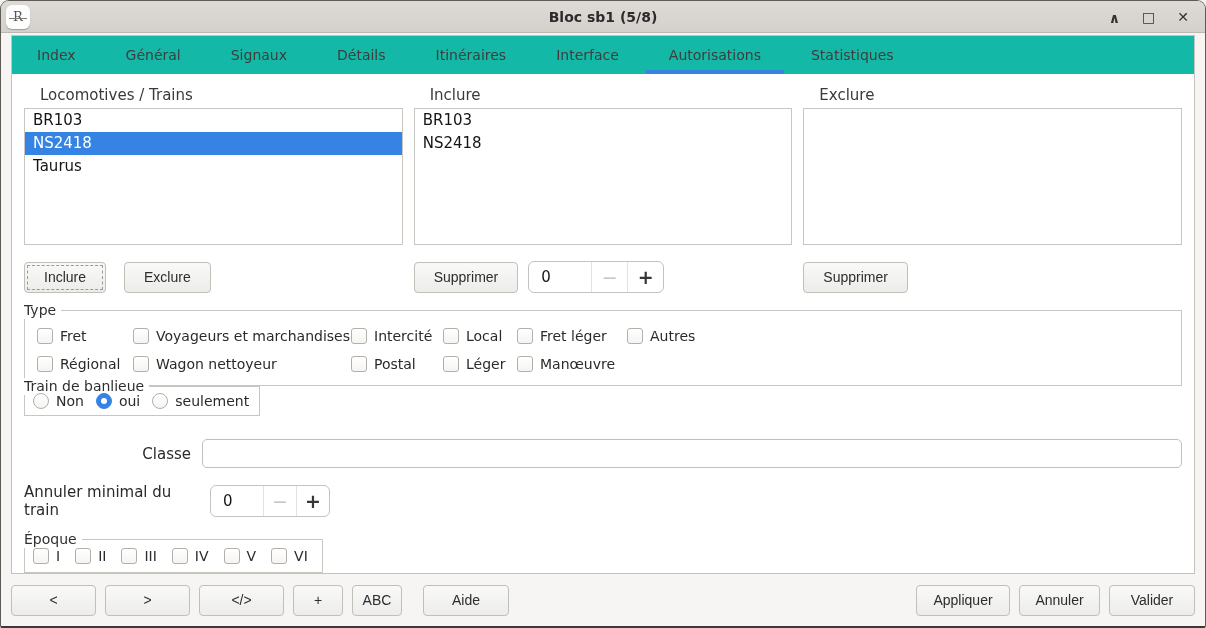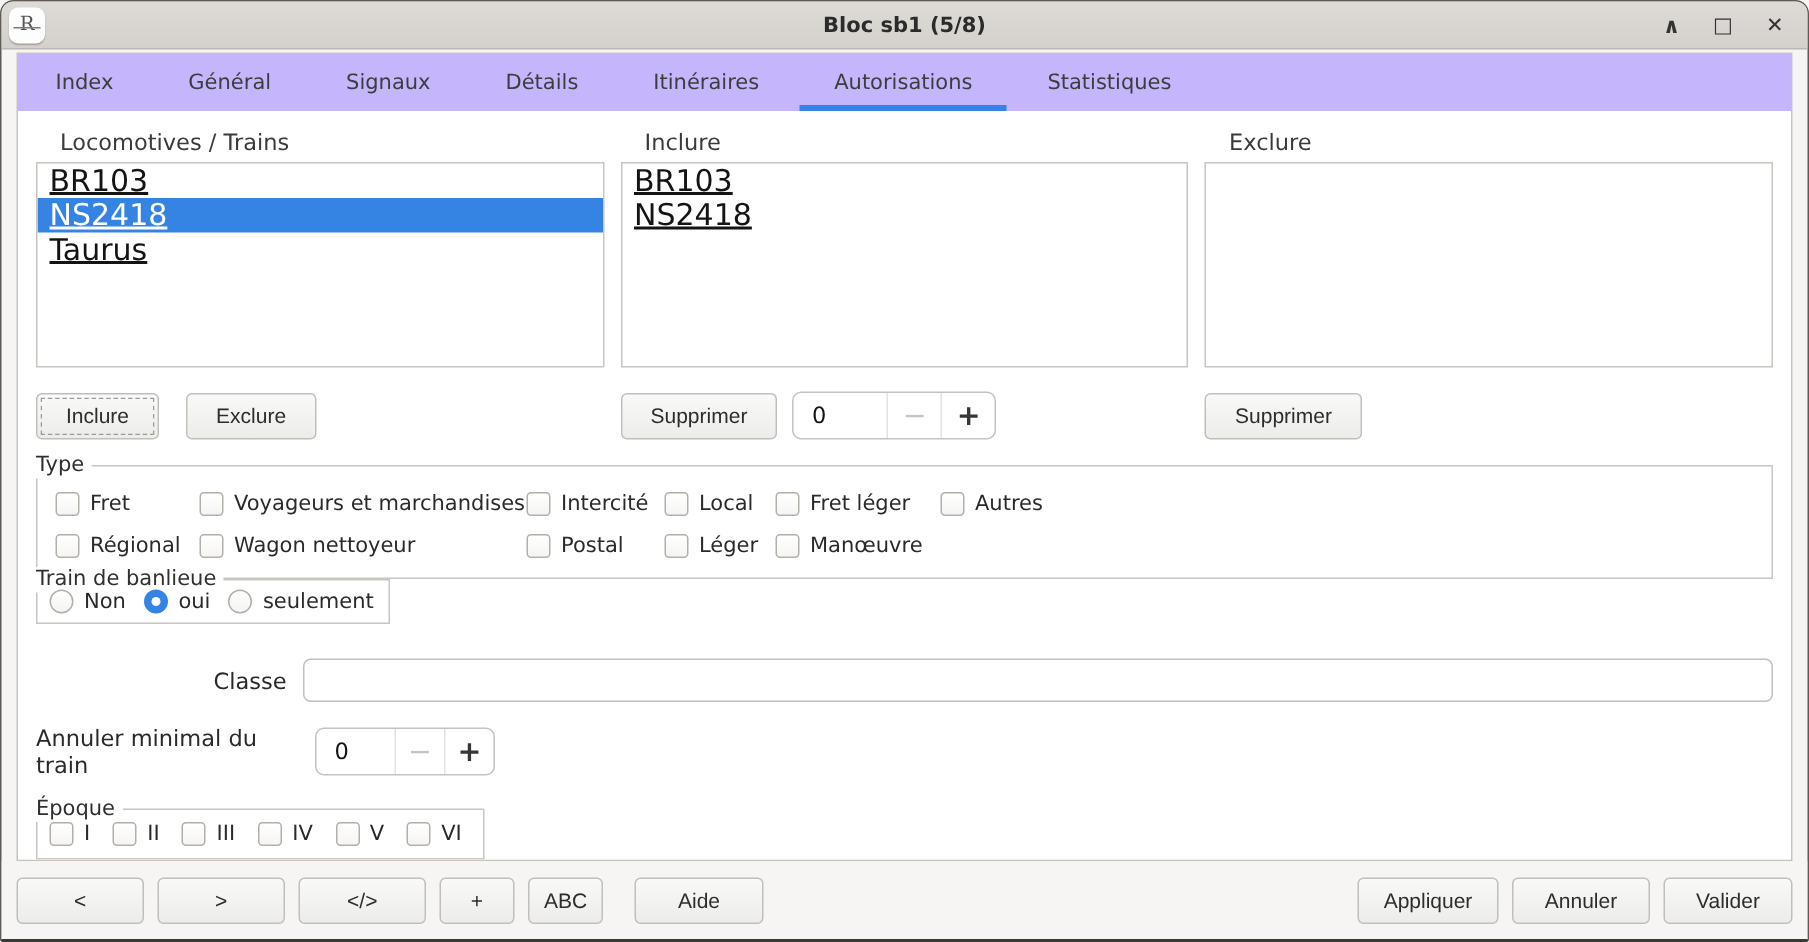--- a/index.html
+++ b/index.html
@@ -36,35 +36,35 @@
   .win-controls { margin-left:auto; display:flex; align-items:center; gap:22px; padding-right:16px; z-index:2; }
   .win-controls span { font-size:14px; font-weight:bold; color:#333; line-height:1; cursor:default; }
   .wc-min { font-size:12px; transform:translateY(1px); }
   .wc-max { font-size:15px; }
   
   .notebook {
     margin:2px 10px 0 10px; flex:0 0 537px;
     border:1px solid #c6c2bd; background:#fff;
     display:flex; flex-direction:column;
   }
-  .tabbar { height:38px; flex:0 0 38px; background:#c4b5fd; display:flex; }
+  .tabbar { height:38px; flex:0 0 38px; background:#14b8a6; display:flex; }
   .tab {
     display:flex; align-items:center; padding:0 25px; position:relative;
     color:#3d3d3d; font-size:14px; cursor:default;
   }
   .tab.on::after { content:""; position:absolute; left:2px; right:2px; bottom:0; height:4px; background:#3584e4; }
   
   .content { flex:1; padding:10px 12px 0 12px; background:#fff; overflow:hidden; }
   .cols { display:flex; gap:11px; }
   .col { flex:1 1 0; min-width:0; }
   .panel-label { font-size:15px; color:#3a3a3a; margin:2px 0 4px 16px; }
   .listbox {
     height:137px; border:1px solid #c9c5c0; background:#fff; overflow:hidden;
   }
-  .list-row { height:23px; line-height:23px; padding:0 8px; font-size:20px; color:#141414; white-space:nowrap;text-decoration:underline; }
+  .list-row { height:23px; line-height:23px; padding:0 8px; font-size:15px; color:#141414; white-space:nowrap; }
   .list-row.on { background:#3584e4; color:#fff; }
   .btnrow { margin-top:16px; display:flex; align-items:center; }
   .btn {
     height:31px; padding:0 19px; font-size:14px; color:#2d2d2d;
     background:linear-gradient(#f9f9f8,#ececea);
     border:1px solid #c2beb8; border-radius:4px;
     display:inline-flex; align-items:center; justify-content:center; cursor:default;
   }
   .btn.focused { outline:1px dashed #9a9a9a; outline-offset:-4px; }
   .gap8 { width:18px; }
@@ -149,20 +149,21 @@
   </div>
 </div>
 
 <div class="notebook">
   <div class="tabbar">
     <div class="tab">Index</div>
     <div class="tab">Général</div>
     <div class="tab">Signaux</div>
     <div class="tab">Détails</div>
     <div class="tab">Itinéraires</div>
+    <div class="tab">Interface</div>
     <div class="tab on">Autorisations</div>
     <div class="tab">Statistiques</div>
   </div>
 
   <div class="content">
 
     <div class="cols">
       <div class="col">
         <div class="panel-label">Locomotives / Trains</div>
         <div class="listbox">
@@ -321,15 +322,15 @@
 
 <div class="toolbar">
   <button class="btn tb-wide">&lt;</button>
   <button class="btn tb-wide">&gt;</button>
   <button class="btn tb-wide">&lt;/&gt;</button>
   <button class="btn tb-small">+</button>
   <button class="btn tb-small">ABC</button>
   <button class="btn tb-aide">Aide</button>
   <span class="spacer"></span>
   <button class="btn right" style="width:94px">Appliquer</button>
-  <button class="btn right" style="width:92px">Annuler</button>
+  <button class="btn right" style="width:81px">Annuler</button>
   <button class="btn right" style="width:86px">Valider</button>
 </div>
 
 </body></html>

